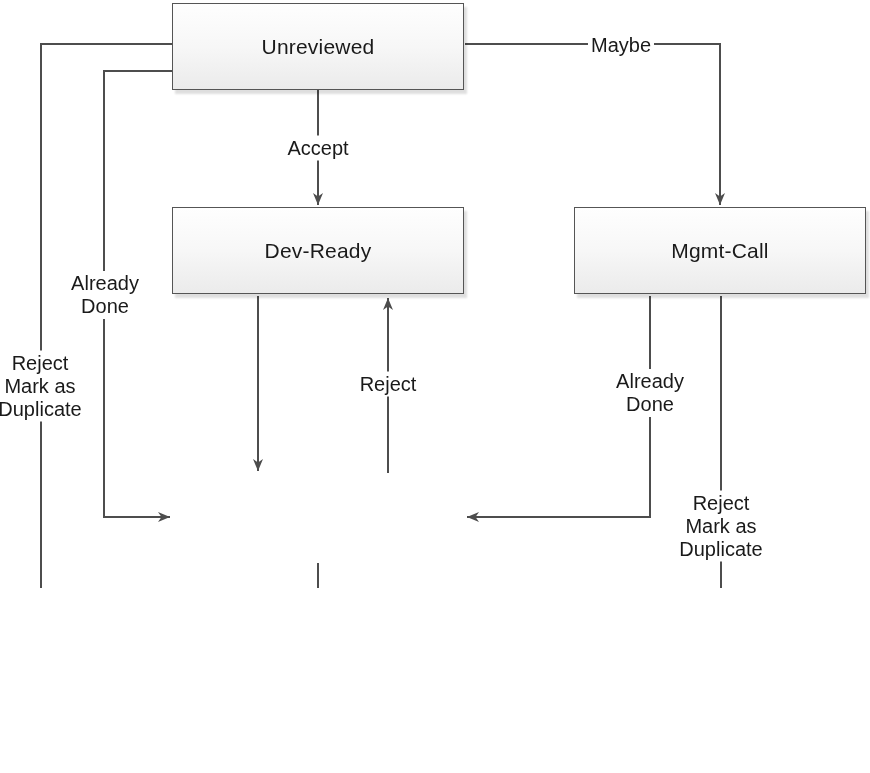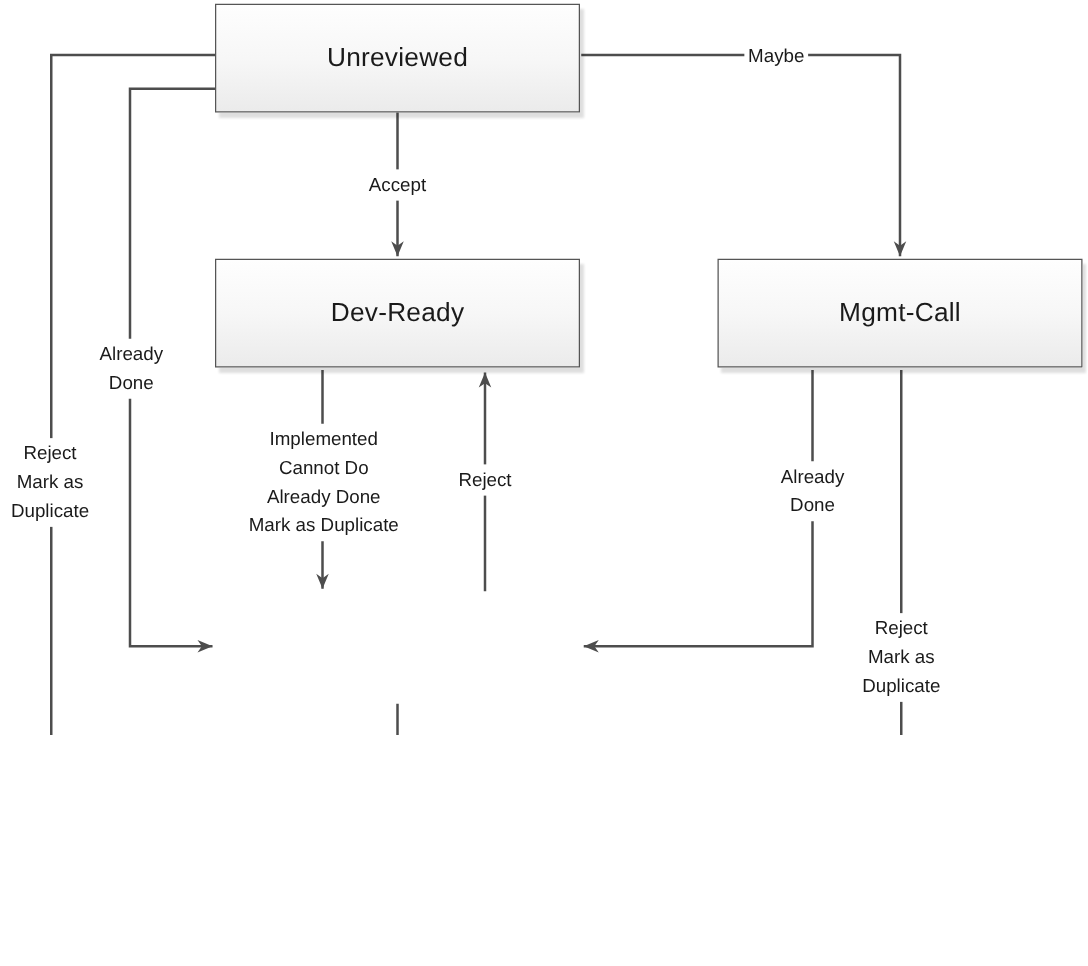--- a/index.html
+++ b/index.html
@@ -48,21 +48,21 @@
   .node-dev-ready  { left: 172px; top: 207px; }
   .node-mgmt-call  { left: 574px; top: 207px; }
   .node-qa-ready   { left: 172px; top: 473px; }
   .node-closed     { left: 172px; top: 679px; }
 
   .edge-label {
     position: absolute;
     transform: translate(-50%, -50%);
     background: #ffffff;
     color: #1a1a1a;
-    font-size: 15px;
+    font-size: 20px;
     line-height: 23px;
     text-align: center;
     white-space: pre-line;
     padding: 1px 3px;
   }
   .lbl-accept            { left: 318px; top: 148px; text-align: right; }
   .lbl-maybe             { left: 621px; top: 45px;  }
   .lbl-already-done-left { left: 105px; top: 295px; }
   .lbl-reject-dup-left   { left: 40px;  top: 386px; }
   .lbl-implemented       { left: 259px; top: 386px; }
@@ -103,24 +103,20 @@
     <span class="node-label">Mgmt-Call</span>
   </div>
 
   <div class="edge-label lbl-accept">Accept</div>
   <div class="edge-label lbl-maybe">Maybe</div>
   <div class="edge-label lbl-already-done-left">Already
 Done</div>
   <div class="edge-label lbl-reject-dup-left">Reject
 Mark as
 Duplicate</div>
-  <div class="edge-label lbl-implemented">Implemented
-Cannot Do
-Already Done
-Mark as Duplicate</div>
   <div class="edge-label lbl-reject">Reject</div>
   <div class="edge-label lbl-already-done-right">Already
 Done</div>
   <div class="edge-label lbl-reject-dup-right">Reject
 Mark as
 Duplicate</div>
   <div class="edge-label lbl-verify">Verify</div>
 
 </div>
 

